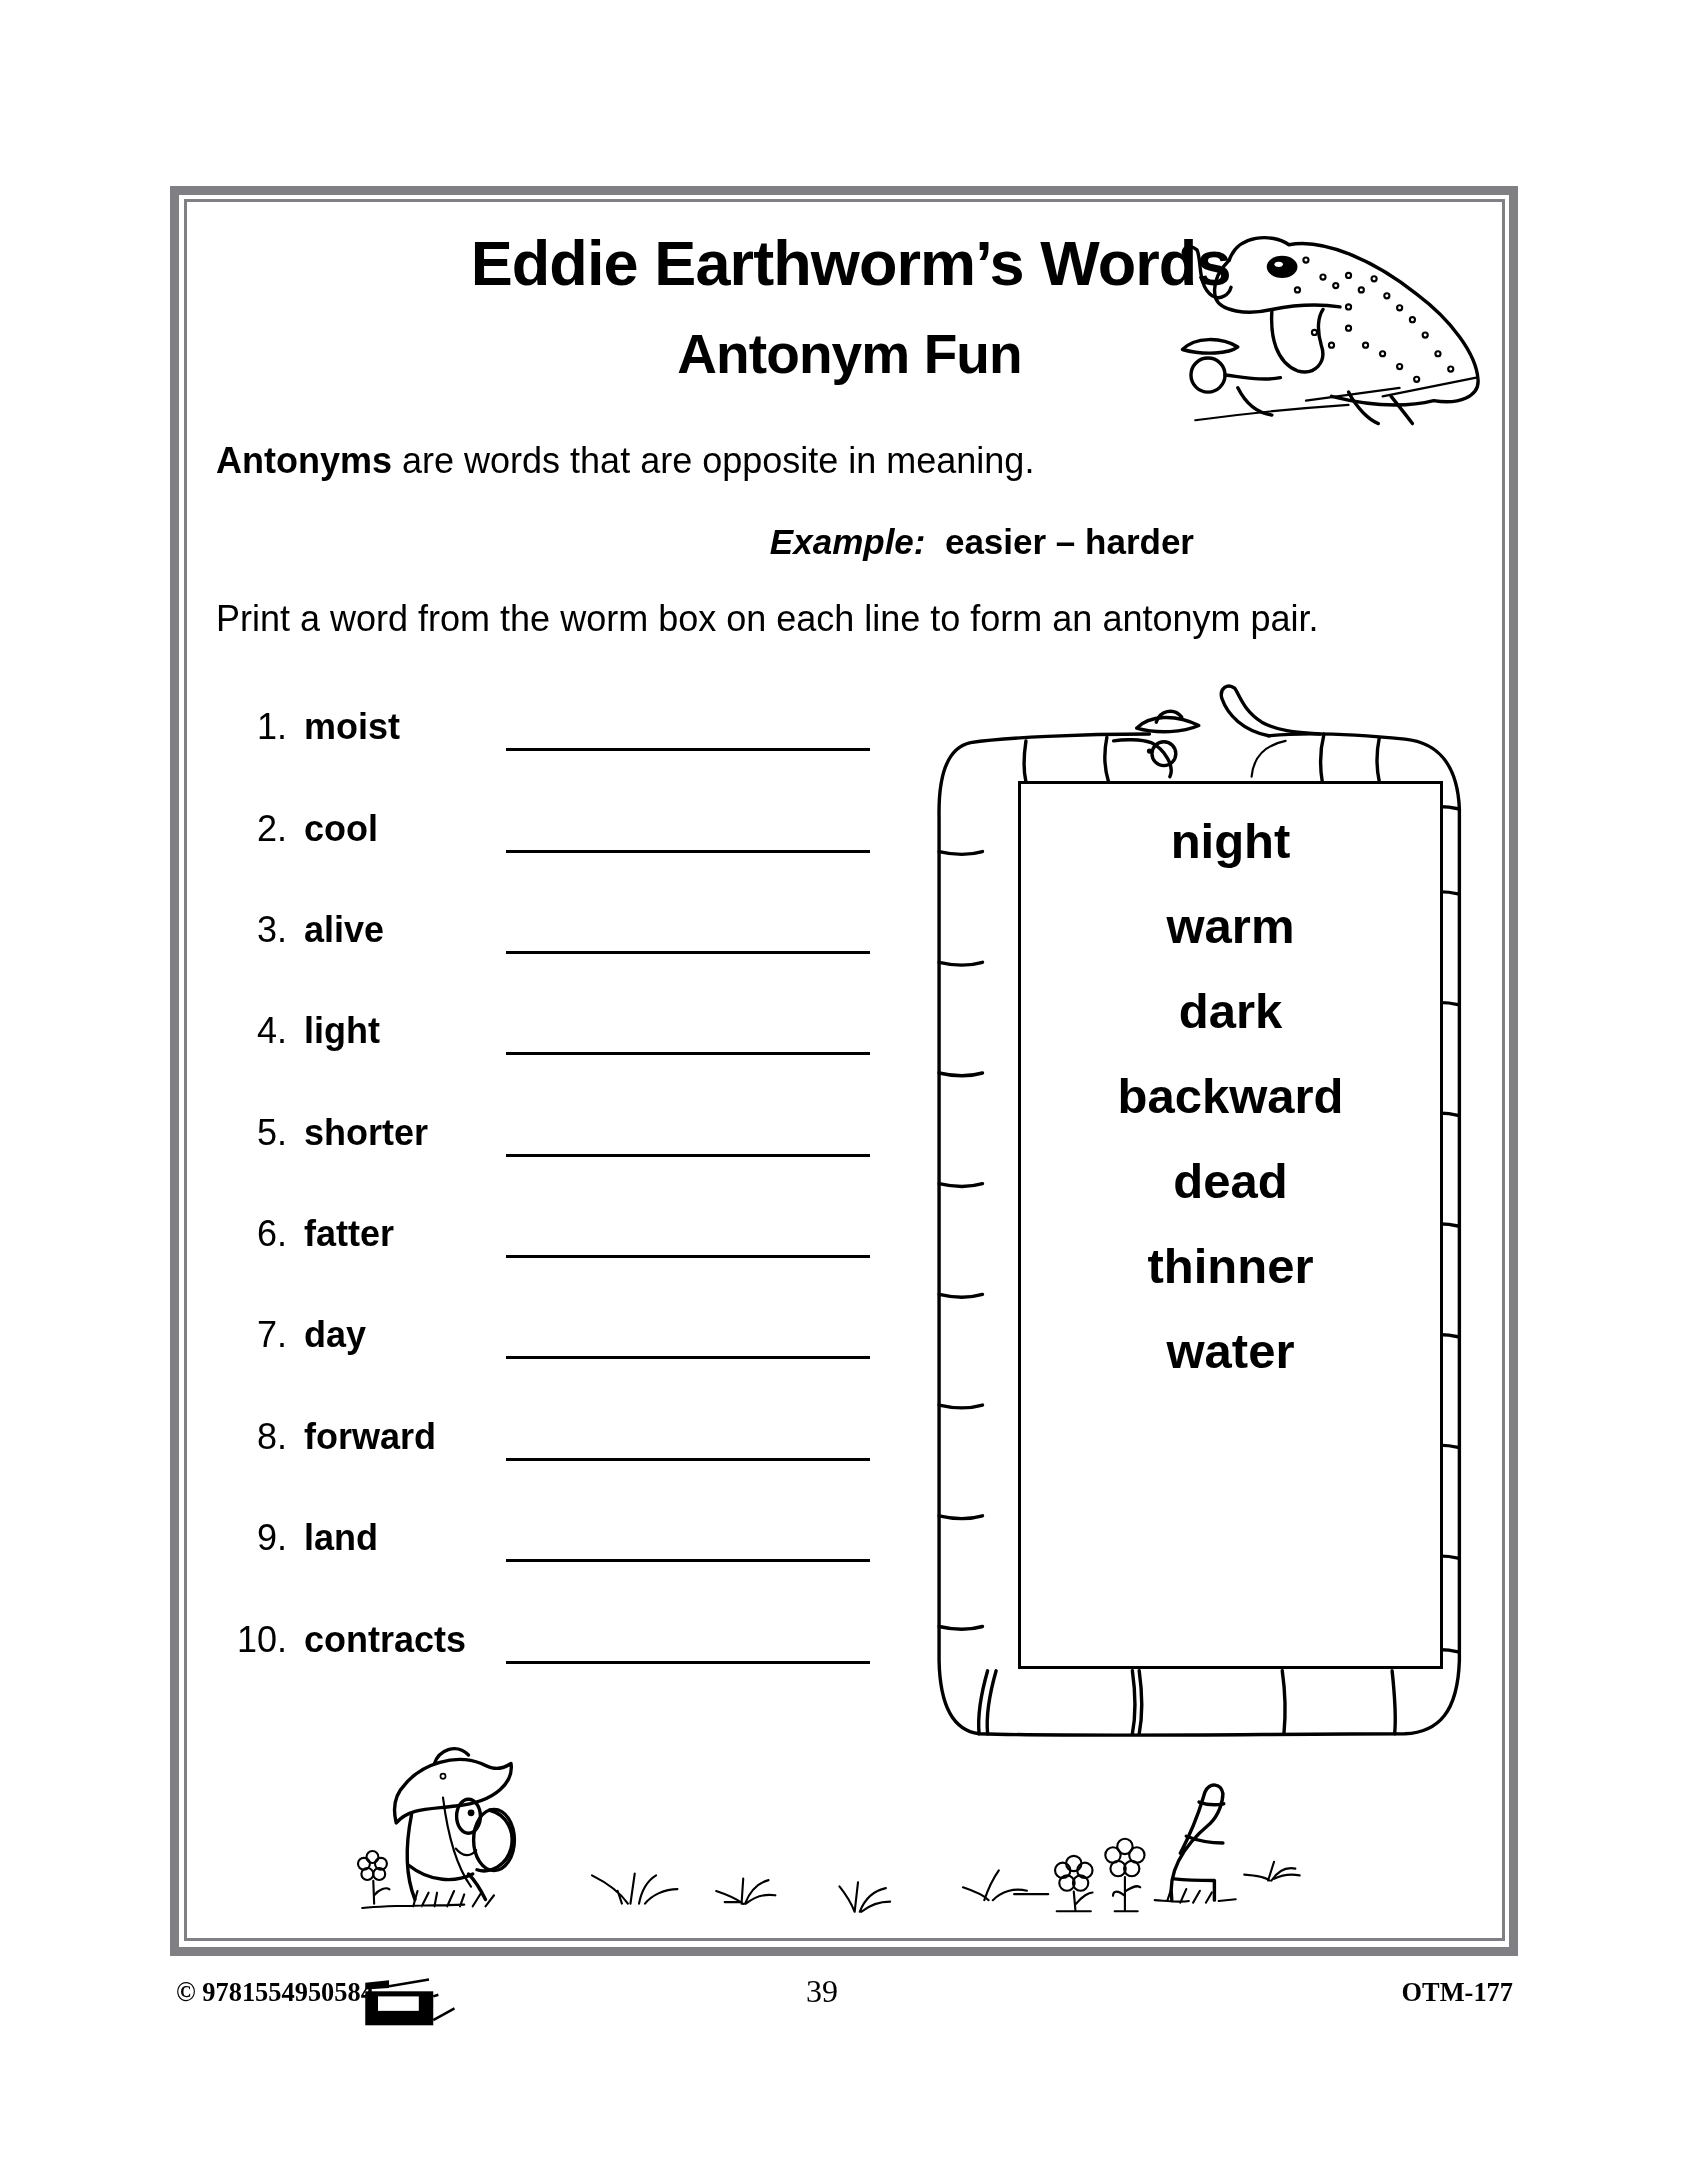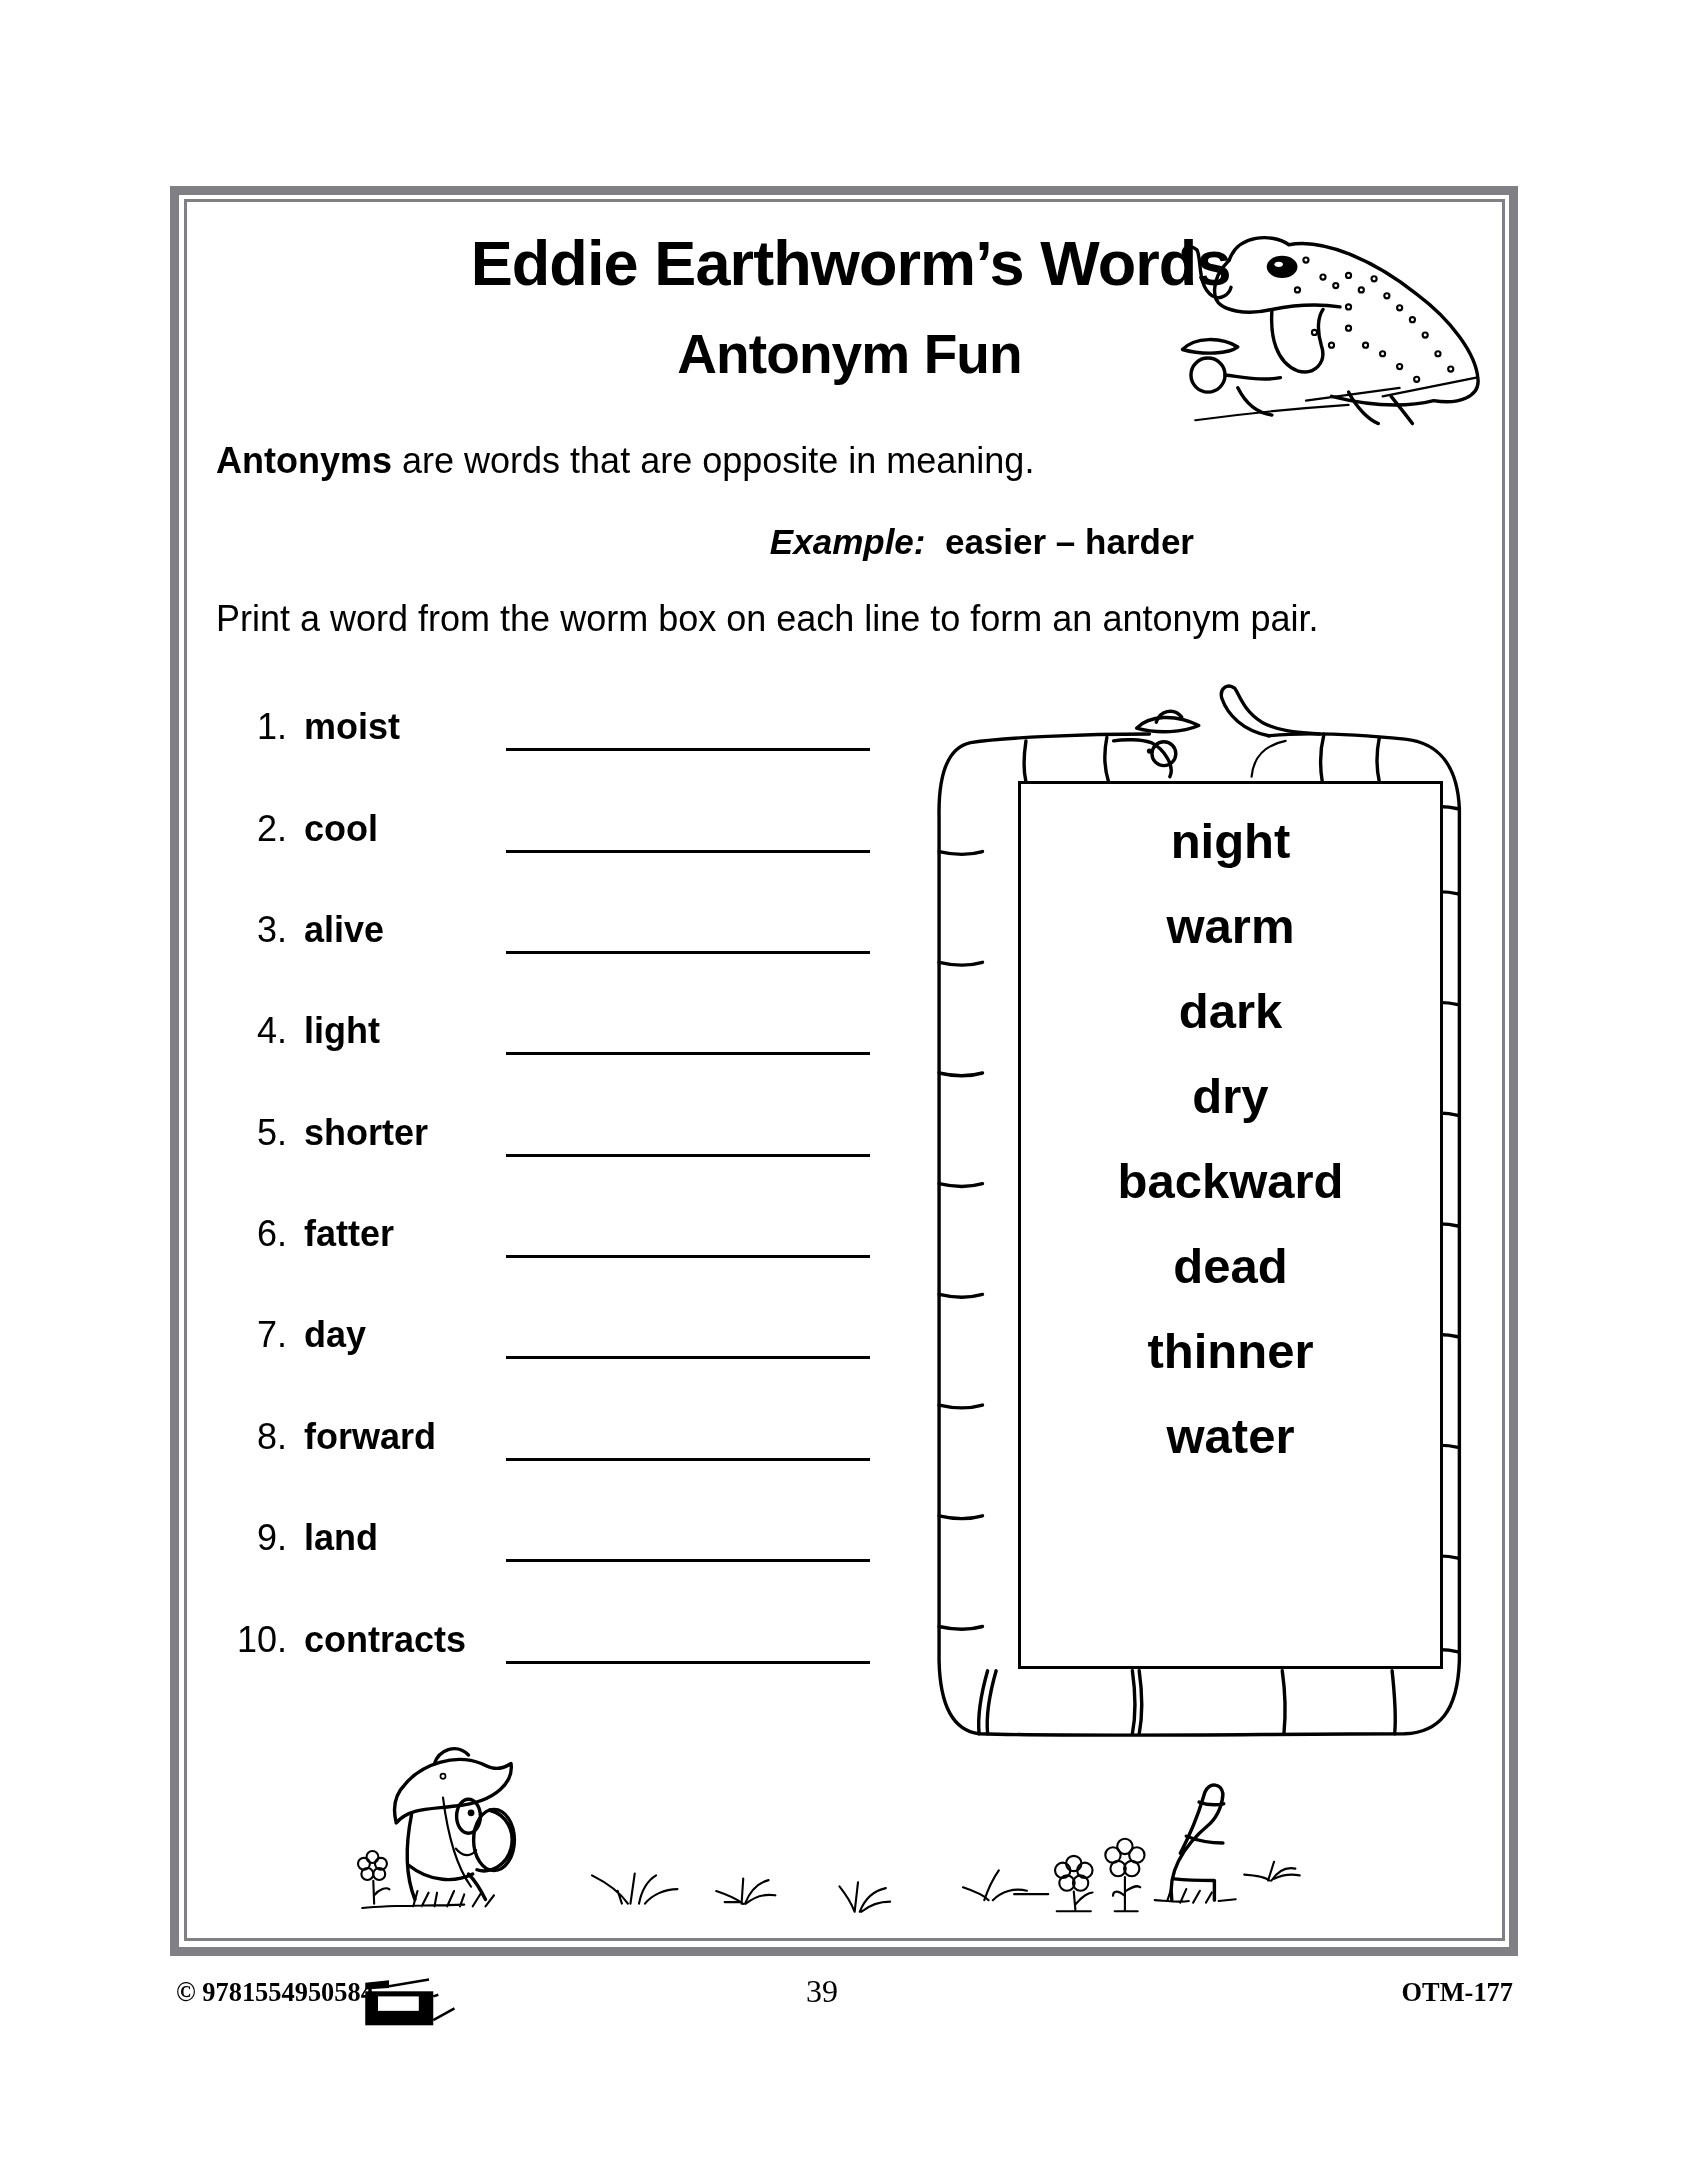--- a/index.html
+++ b/index.html
@@ -218,21 +218,20 @@
   <path class="ink" d="M248 1162 C252 1190 252 1215 248 1236"></path>
   <path class="ink" d="M416 1162 C420 1190 420 1215 418 1236"></path>
   <path class="ink" d="M545 1162 C548 1190 550 1215 548 1236"></path>
 </svg>
 
 <div class="abs word-box" style="border:3.4px solid #000; box-sizing:border-box; background:#fff;">
   <div class="word-list">
     <span class="word">night</span>
     <span class="word">warm</span>
     <span class="word">dark</span>
-    <span class="word">dry</span>
     <span class="word">backward</span>
     <span class="word">dead</span>
     <span class="word">thinner</span>
     <span class="word">water</span>
   </div>
 </div>
 
 <svg class="abs" style="left:362px; top:1738px;" width="196" height="170" viewBox="0 0 230 200">
 
   <path class="ink" d="M50 55 C70 30 110 18 140 30 C150 35 160 40 175 30 C178 50 160 75 110 80 C80 84 55 82 40 100 C35 80 40 65 50 55 Z"></path>

